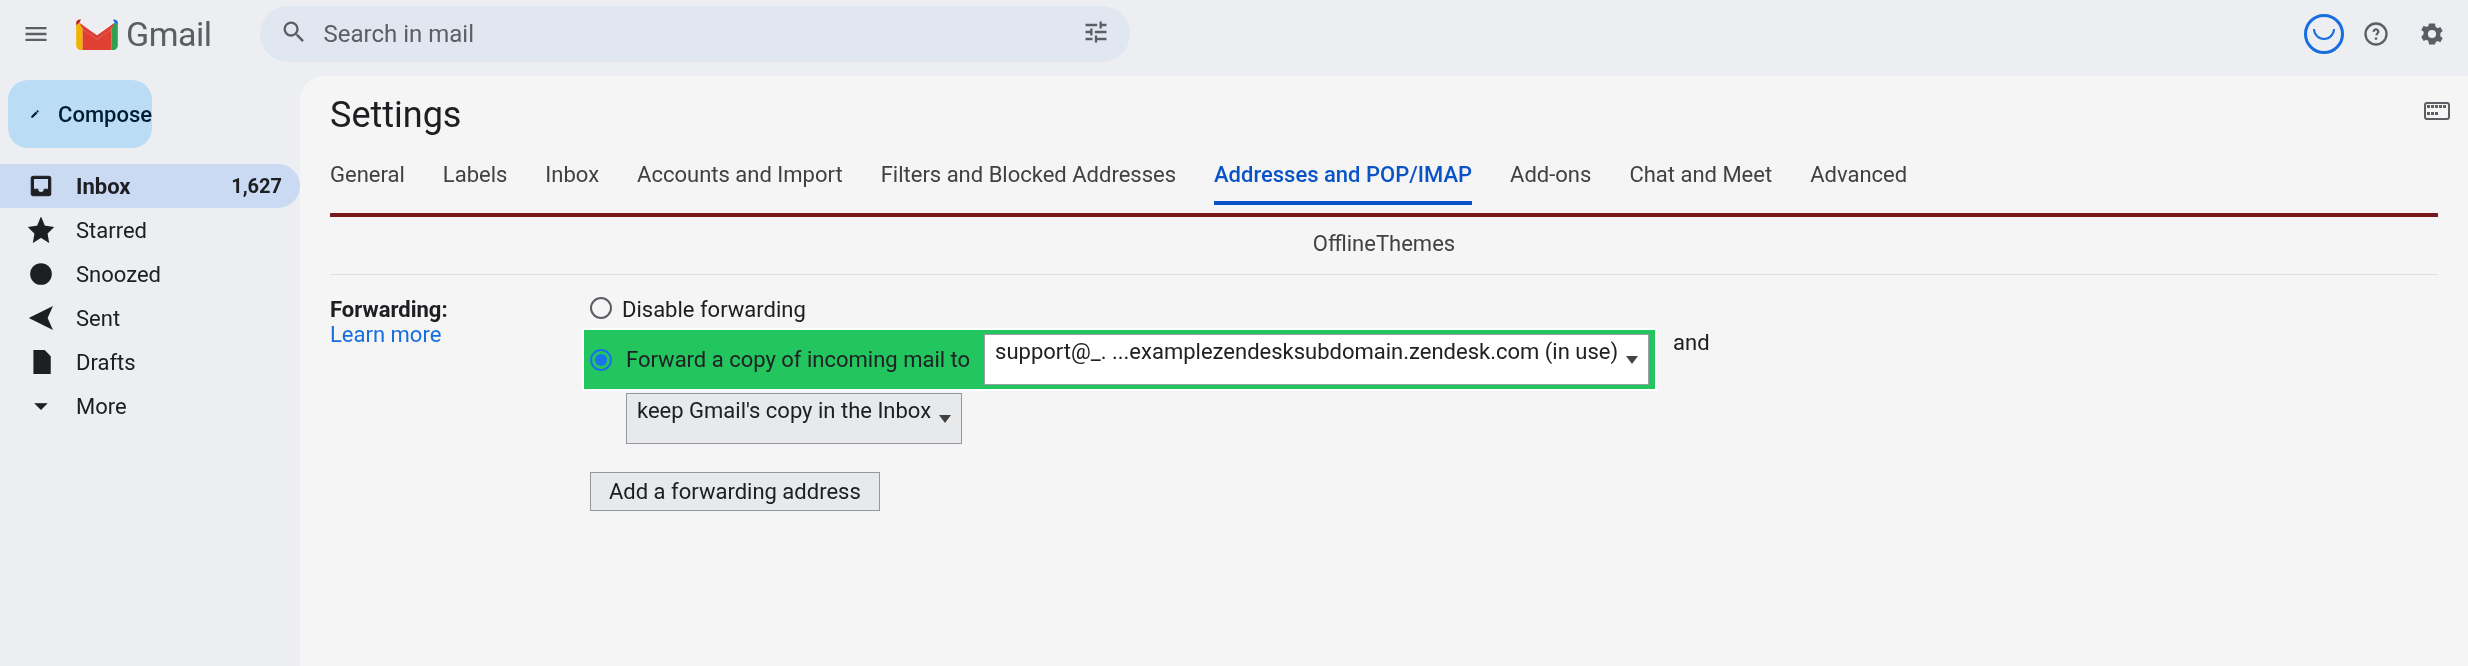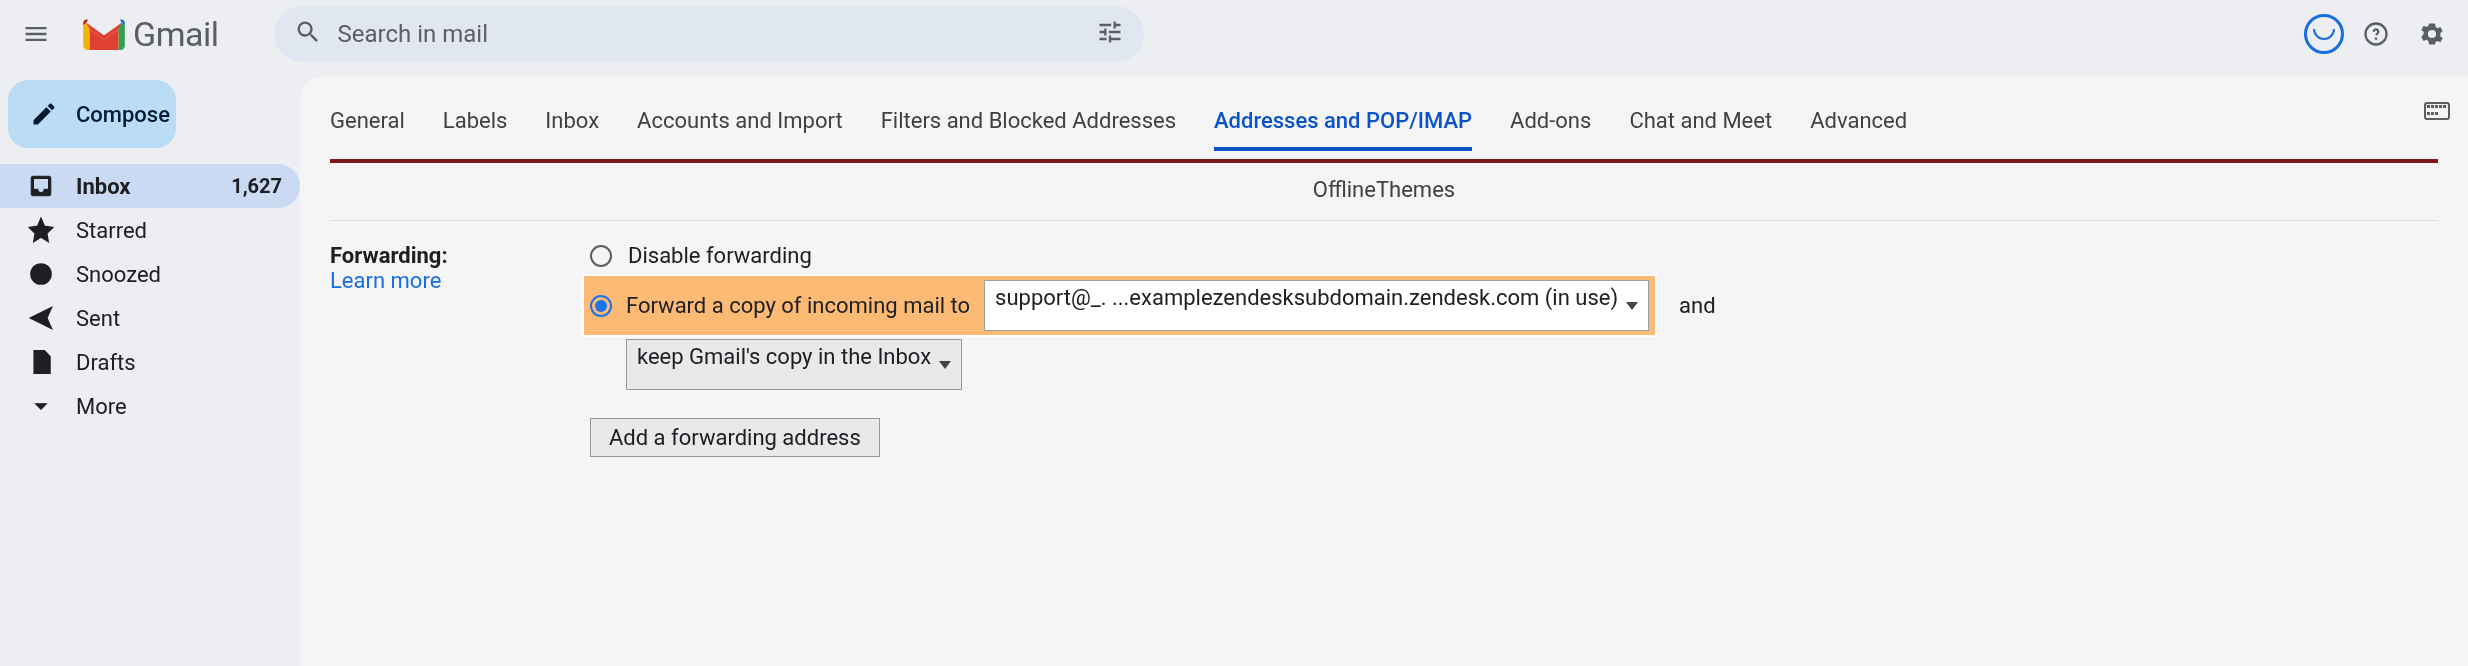--- a/index.html
+++ b/index.html
@@ -1,41 +1,41 @@
 <!DOCTYPE html>
 <html><head>
 <meta charset="utf-8">
 <style>
 * { box-sizing: border-box; margin: 0; padding: 0; font-family: 'Google Sans', Roboto, Arial, sans-serif; }
 body { background: #f6f8fc; color: #202124; font-size: 22px; width: 2468px; height: 666px; overflow: hidden; position: relative; }
 
 
 .dim-layer { position: absolute; inset: 0; background: rgba(0,0,0,0.04); pointer-events: none; z-index: 5; }
 
-.topbar { height: 68px; display: flex; align-items: center; padding: 0 12px; gap: 15px; }
+.topbar { height: 68px; display: flex; align-items: center; padding: 0 12px; gap: 8px; }
 .iconbtn { width: 48px; height: 48px; border-radius: 50%; display: flex; align-items: center; justify-content: center; color: #5f6368; cursor: pointer; }
 .iconbtn svg { width: 28px; height: 28px; fill: currentColor; }
 
 .logo { display: flex; align-items: center; gap: 8px; margin-left: 8px; margin-right: 40px; }
 .logo-text { font-size: 34px; color: #5f6368; letter-spacing: -0.5px; }
 .gmail-mark { width: 42px; height: 32px; position: relative; }
 .gmail-mark svg { width: 100%; height: 100%; }
 
 .searchwrap { flex: 0 0 870px; height: 56px; background: #eaf1fb; border-radius: 28px; display: flex; align-items: center; padding: 0 20px; }
 .searchwrap input { flex: 1; border: none; background: transparent; font-size: 24px; color: #5f6368; outline: none; margin-left: 16px; }
 .searchwrap input::placeholder { color: #5f6368; }
 
 .right-icons { margin-left: auto; display: flex; align-items: center; gap: 8px; }
 .status-ring { width: 40px; height: 40px; border: 3px solid #1a73e8; border-radius: 50%; display: flex; align-items: center; justify-content: center; position: relative; }
 .status-ring .smile { width: 22px; height: 11px; border: 2.5px solid #1a73e8; border-top: none; border-radius: 0 0 22px 22px; }
 
 .body-row { display: flex; height: calc(100% - 68px); }
 
 .sidebar { width: 300px; padding-top: 12px; }
-.compose { margin: 0 12px 16px 8px; width: 168px; height: 68px; border-radius: 20px; background: #c2e7ff; display: flex; align-items: center; gap: 18px; padding-left: 22px; font-size: 22px; color: #001d35; font-weight: 500; cursor: pointer; }
+.compose { margin: 0 12px 16px 8px; width: 144px; height: 68px; border-radius: 20px; background: #c2e7ff; display: flex; align-items: center; gap: 18px; padding-left: 22px; font-size: 22px; color: #001d35; font-weight: 500; cursor: pointer; }
 .compose svg { width: 28px; height: 28px; fill: #001d35; }
 
 .navlist { list-style: none; }
 .navitem { height: 44px; display: flex; align-items: center; padding-left: 28px; padding-right: 18px; border-radius: 0 22px 22px 0; gap: 22px; cursor: pointer; color: #202124; }
 .navitem.active { background: #d3e3fd; font-weight: 700; }
 .navitem .nicon { width: 26px; height: 26px; display: flex; align-items: center; justify-content: center; }
 .navitem .nicon svg { width: 26px; height: 26px; fill: #202124; stroke: #202124; }
 .navitem .nlabel { flex: 1; font-size: 22px; }
 .navitem .ncount { font-size: 20px; }
 
@@ -50,26 +50,26 @@
 .tab { padding: 14px 0; font-size: 22px; color: #444; cursor: pointer; border-bottom: 4px solid transparent; }
 .tab.active { color: #0b57d0; border-bottom-color: #0b57d0; font-weight: 500; }
 .tabs-row2 { display: flex; border-bottom: 1px solid #e8eaed; justify-content: center; }
 
 .content { display: flex; padding-top: 22px; gap: 40px; }
 .section-label { width: 220px; }
 .section-label .sl-title { font-weight: 700; font-size: 22px; }
 .section-label a { color: #1a73e8; text-decoration: none; font-size: 22px; }
 
 .section-body { flex: 1; }
-.radio-row { display: flex; align-items: center; gap: 16px; margin-bottom: 8px; font-size: 22px; color: #202124; }
+.radio-row { display: flex; gap: 10px; margin-bottom: 8px; font-size: 22px; color: #202124; }
 .radio { width: 22px; height: 22px; border: 2.5px solid #5f6368; border-radius: 50%; display: inline-flex; align-items: center; justify-content: center; flex-shrink:0; }
 .radio.checked { border-color: #1a73e8; }
 .radio.checked::after { content:''; width: 12px; height: 12px; background: #1a73e8; border-radius: 50%; }
 
-.highlight-row { position: relative; z-index: 10; background: #fdba74; padding: 4px 6px; margin-left: -6px; display: inline-flex; align-items: center; gap: 14px; outline: 2px solid #fff; box-shadow: 0 0 0 1px rgba(0,0,0,0.03); }
+.highlight-row { position: relative; z-index: 10; background: #22c55e; padding: 4px 6px; margin-left: -6px; display: inline-flex; align-items: center; gap: 14px; outline: 2px solid #fff; box-shadow: 0 0 0 1px rgba(0,0,0,0.03); }
 
 .sel { border: 1px solid #9aa0a6; background: #f1f3f4; padding: 4px 30px 20px 10px; font-size: 22px; position: relative; display: inline-block; min-width: 200px; cursor:pointer; }
 .sel::after { content:''; position:absolute; right:10px; top:50%; width:0; height:0; border-left:6px solid transparent; border-right:6px solid transparent; border-top:8px solid #444; transform: translateY(-50%);}
 .sel.big { min-width: 560px; background:#fff; }
 
 .and-text { margin-left: 8px; font-size: 22px; }
 
 .addbtn { margin-top: 28px; border: 1px solid #9aa0a6; background: #f1f3f4; padding: 6px 18px; font-size: 22px; border-radius: 0; cursor: pointer; display:inline-block;}
 
 </style>
@@ -202,20 +202,21 @@
         <i></i>
         <i></i>
         <i></i>
         <i></i>
         <i></i>
         <i></i>
         <i></i>
         <i></i>
       </div>
     <div class="main-inner">
+      <h1 class="page-title">Settings</h1>
 
       <div class="tabs" id="tabs-row1">
           <div class="tab">General</div>
           <div class="tab">Labels</div>
           <div class="tab">Inbox</div>
           <div class="tab">Accounts and Import</div>
           <div class="tab">Filters and Blocked Addresses</div>
           <div class="tab active">Addresses and POP/IMAP</div>
           <div class="tab">Add-ons</div>
           <div class="tab">Chat and Meet</div>

